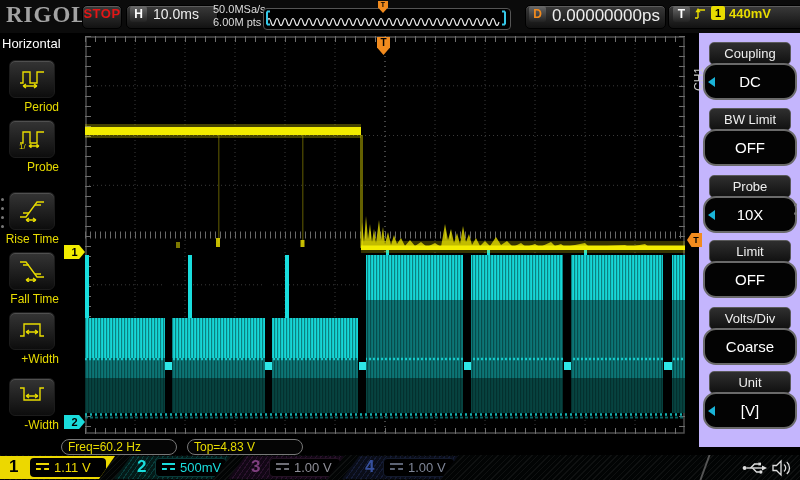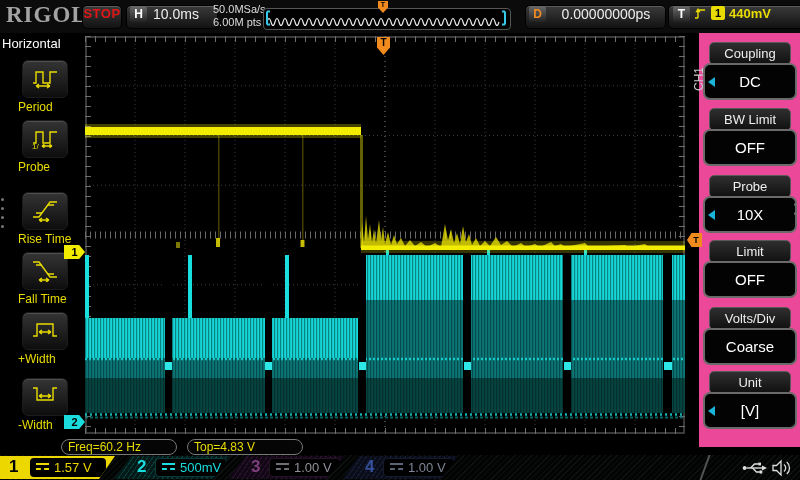--- a/index.html
+++ b/index.html
@@ -19,53 +19,53 @@
   .h-val{color:#eee;font-size:14px;}
   .rate{position:absolute;left:213px;top:3px;font-size:11px;color:#ddd;line-height:13px;}
   .membar{position:absolute;left:263px;top:8px;width:246px;height:20px;border:1px solid #555;
           border-radius:4px;background:#000;}
   .mini-t{position:absolute;left:378px;top:1px;width:10px;height:12px;background:#f28b1e;
           clip-path:polygon(0 0,100% 0,100% 55%,50% 100%,0 55%);color:#000;font-size:7px;
           font-weight:bold;text-align:center;line-height:8px;z-index:3;}
   .d-btn{left:525px;top:5px;width:133px;height:22px;gap:4px;padding:0 3px;}
   .d-badge{background:linear-gradient(#6a6a6a,#222);border-radius:3px;width:17px;height:16px;
            text-align:center;font-size:12px;font-weight:bold;line-height:16px;color:#f28b1e;}
-  .d-val{color:#eee;font-size:14px;flex:1;text-align:center;}
+  .d-val{color:#eee;font-size:17px;flex:1;text-align:center;}
   .t-btn{left:668px;top:5px;width:127px;height:22px;gap:4px;padding:0 4px;}
   .ch-badge{background:#e8dc00;color:#000;font-weight:bold;width:14px;height:14px;border-radius:2px;
             text-align:center;font-size:11px;line-height:14px;}
   .t-level{color:#e8dc00;font-size:13px;font-weight:bold;}
   
   .leftbar{position:absolute;left:0;top:33px;width:62px;height:414px;}
   .lefttitle{position:absolute;top:3px;left:2px;font-size:13px;color:#fff;}
-  .litem{position:absolute;left:18px;width:54px;text-align:left;}
+  .litem{position:absolute;left:5px;width:54px;text-align:right;}
   .libtn{width:44px;height:36px;margin:0 auto;background:linear-gradient(#343434,#0d0d0d);
          border-radius:6px;border:1px solid #1c1c1c;box-shadow:inset 0 1px 0 rgba(255,255,255,.14);
          display:flex;align-items:center;justify-content:center;}
   .lilabel{color:#e8dc00;font-size:12px;margin-top:2px;white-space:nowrap;}
   .pgdots{position:absolute;display:flex;flex-direction:column;gap:6px;}
   .pgdots i{width:3px;height:3px;border-radius:50%;background:#777;}
   
   .grat{position:absolute;left:85px;top:36px;width:600px;height:398px;background:#000;}
   .chmark{position:absolute;width:21px;height:14px;font-size:11px;font-weight:bold;color:#000;
           text-align:center;line-height:14px;clip-path:polygon(0 0,72% 0,100% 50%,72% 100%,0 100%);z-index:4;}
   .trig-pos{position:absolute;left:377px;top:37px;width:13px;height:18px;background:#f28b1e;
             clip-path:polygon(0 0,100% 0,100% 58%,50% 100%,0 58%);color:#000;font-size:10px;
             font-weight:bold;text-align:center;line-height:12px;z-index:4;}
   .trig-lvl{position:absolute;left:687px;top:233px;width:15px;height:14px;background:#f28b1e;
             clip-path:polygon(30% 0,100% 0,100% 100%,30% 100%,0 50%);color:#000;font-size:9px;
             font-weight:bold;text-align:center;line-height:14px;padding-left:3px;box-sizing:border-box;z-index:4;}
   
-  .rightbar{position:absolute;left:699px;top:33px;width:101px;height:414px;background:#ec4899;}
+  .rightbar{position:absolute;left:699px;top:33px;width:101px;height:414px;background:#c4b5fd;}
   .rgroup{position:absolute;left:0;width:101px;}
   .rlabel{position:absolute;left:10px;top:0;width:80px;height:21px;background:linear-gradient(#2f2f2f,#101010);
           border:1px solid #5a5a5a;border-radius:5px;color:#eee;font-size:13px;display:flex;
           align-items:center;justify-content:center;}
   .rvalue{position:absolute;left:4px;top:21px;width:90px;height:33px;background:#030303;
-          border:2px solid #6a6a6a;border-radius:7px;color:#fff;font-size:15px;display:flex;
+          border:2px solid #6a6a6a;border-radius:13px;color:#fff;font-size:15px;display:flex;
           align-items:center;justify-content:center;}
   .tri{position:absolute;left:3px;top:50%;transform:translateY(-50%);width:0;height:0;
        border-top:5px solid transparent;border-bottom:5px solid transparent;border-right:7px solid #1ab4d8;}
   .chvert{position:absolute;left:682px;top:72px;width:34px;height:14px;text-align:center;color:#ccc;
           font-size:12px;transform:rotate(-90deg);}
   
   .meas{position:absolute;left:61px;top:439px;display:flex;gap:10px;}
   .mbox{width:116px;height:16px;background:#050505;border:1px solid #777;border-radius:8px;
         color:#e8dc00;font-size:12px;line-height:15px;padding-left:6px;box-sizing:border-box;}
   
@@ -328,21 +328,21 @@
   <div class="meas">
     <div class="mbox">Freq=60.2 Hz</div>
     <div class="mbox">Top=4.83 V</div>
   </div>
 
   <div class="chbar">
     <div class="tab tab1">
       <span class="num">1</span>
       <span class="vbox">
           <span class="dc" style="color:#ecd800"></span>
-        <span>1.57 V</span>
+        <span>1.11 V</span>
         </span>
     </div>
     <div class="tab tab2">
       <span class="num">2</span>
       <span class="vbox">
           <span class="dc" style="color:#1adcdc"></span>
         <span>500mV</span>
         </span>
     </div>
     <div class="tab tab3">

